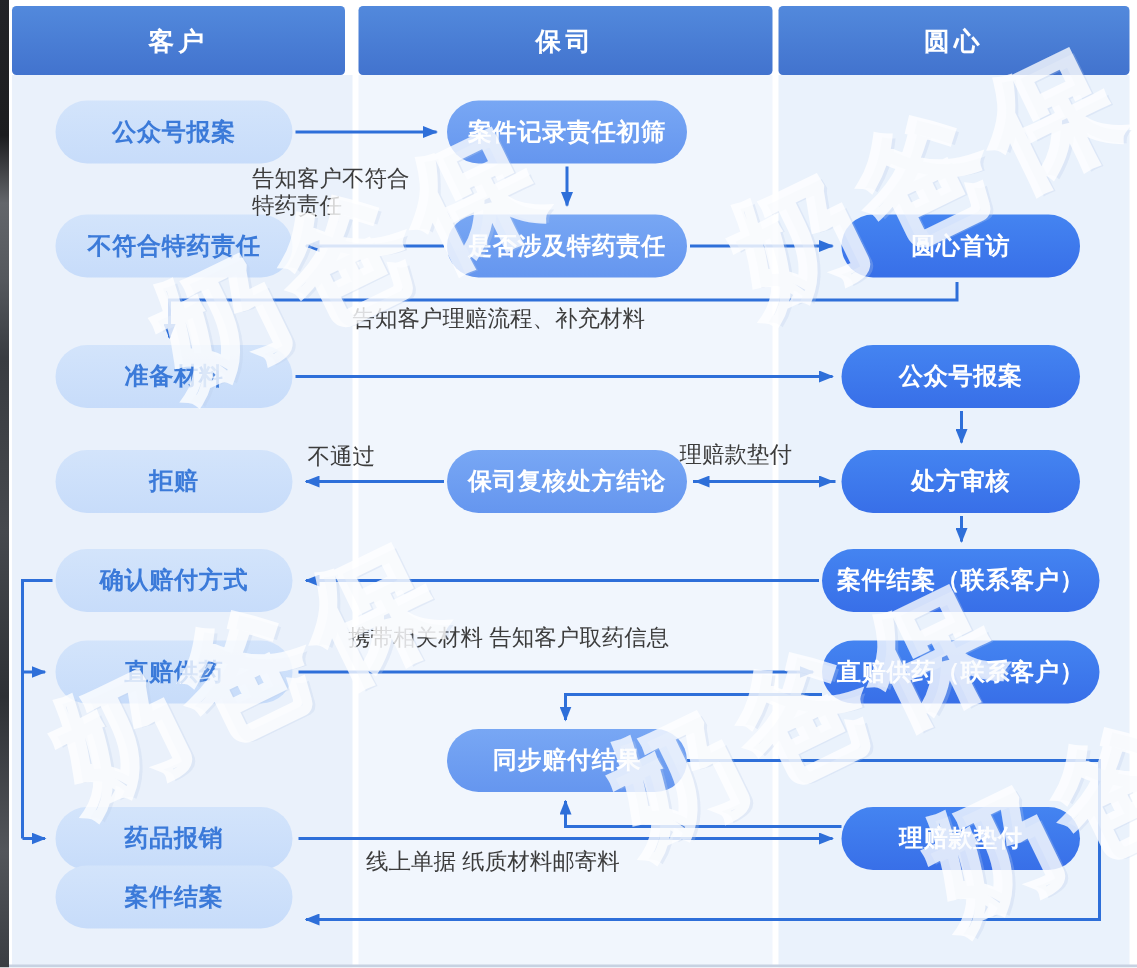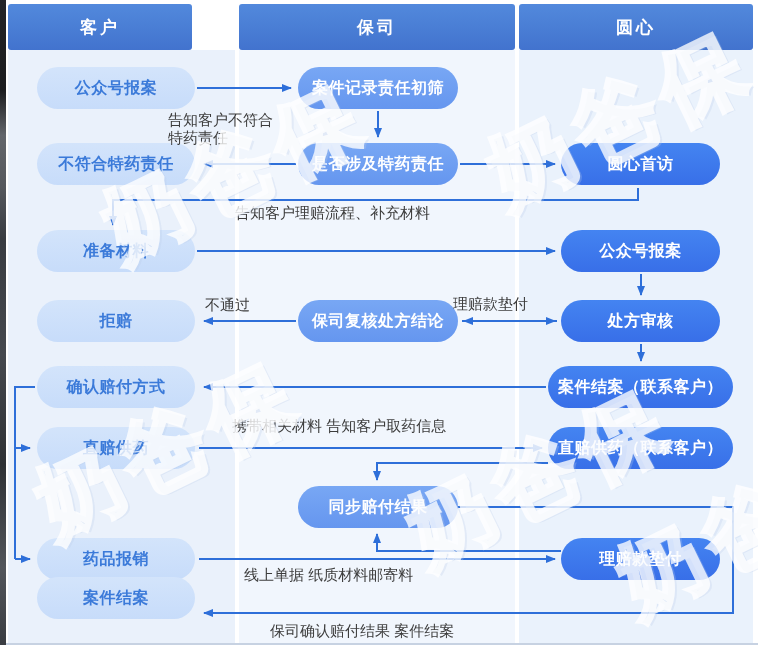--- a/index.html
+++ b/index.html
@@ -15,21 +15,21 @@
   .lane{position:absolute;top:50px;height:595px;z-index:0;}
   .lane1{left:8px;width:227px;background:#EAF1FB;}
   .lane2{left:239px;width:276px;background:#F1F6FD;}
   .lane3{left:519px;width:234px;background:#EAF2FC;}
 
   
   .hdr-cell{position:absolute;top:4px;height:46px;z-index:3;border-radius:3px;
     background:linear-gradient(180deg,#5289DC,#4273CE);color:#fff;
     display:flex;align-items:center;justify-content:center;
     font-size:17px;font-weight:600;letter-spacing:3px;}
-  .hdr1{left:8px;width:184px;}
+  .hdr1{left:8px;width:222px;}
   .hdr2{left:239px;width:276px;}
   .hdr3{left:519px;width:234px;}
 
   
   .node{position:absolute;height:42px;border-radius:21px;z-index:3;
     display:flex;align-items:center;justify-content:center;
     font-size:16px;font-weight:600;letter-spacing:.5px;white-space:nowrap;}
   .node.light{background:linear-gradient(180deg,#D3E4FB,#C7DCFA);color:#3B7AD9;}
   .node.mid{background:linear-gradient(180deg,#78A7F4,#6596EF);color:#fff;}
   .node.dark{background:linear-gradient(180deg,#4484F1,#386FE8);color:#fff;}
@@ -111,21 +111,20 @@
   <div class="node dark" style="left:548px;top:427px;width:185px;">直赔供药（联系客户）</div>
   <div class="node dark" style="left:561px;top:538px;width:159px;">理赔款垫付</div>
 
   <div class="lbl" style="left:168px;top:111px;width:170px;">告知客户不符合
 特药责任</div>
   <div class="lbl" style="left:235px;top:204px;width:280px;">告知客户理赔流程、补充材料</div>
   <div class="lbl" style="left:205px;top:296px;width:90px;">不通过</div>
   <div class="lbl" style="left:453px;top:295px;width:118px;">理赔款垫付</div>
   <div class="lbl" style="left:232px;top:417px;width:300px;">携带相关材料 告知客户取药信息</div>
   <div class="lbl" style="left:244px;top:566px;width:300px;">线上单据 纸质材料邮寄料</div>
-  <div class="lbl" style="left:270px;top:622px;width:300px;">保司确认赔付结果 案件结案</div>
 
   <span class="wm" style="left:95px;top:115px;">奶爸保</span>
   <span class="wm" style="left:480px;top:62px;">奶爸保</span>
   <span class="wm" style="left:28px;top:392px;">奶爸保</span>
   <span class="wm" style="left:400px;top:420px;">奶爸保</span>
   <span class="wm" style="left:610px;top:470px;">奶爸保</span>
 
   <div class="edge-strip"></div>
   <div class="bottom-line"></div>
 </div>

